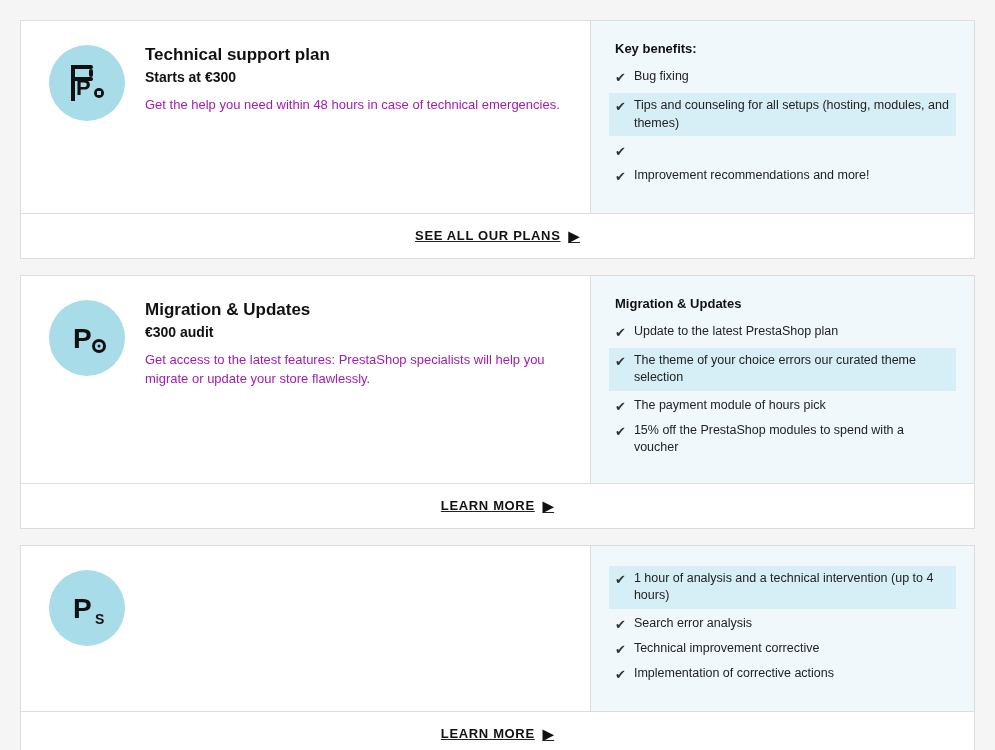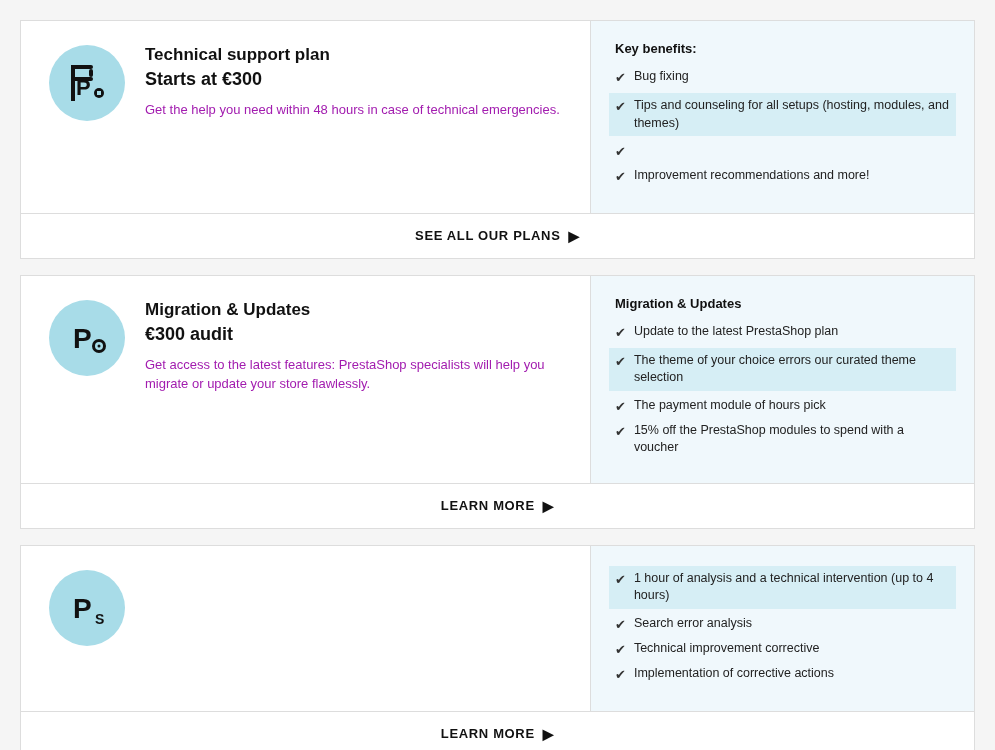--- a/index.html
+++ b/index.html
@@ -68,38 +68,39 @@
     }
 
     .card-info h2 {
       font-size: 17px;
       font-weight: 700;
       margin-bottom: 4px;
       color: #111;
     }
 
     .card-info .price {
-      font-size: 18px;
+      font-size: 14px;
       font-weight: 700;
       margin-bottom: 10px;
       color: #111;
     }
 
     .card-info .description {
       font-size: 13px;
       color: #a21caf;
       line-height: 1.5;
     }
 
     .card-footer {
       border-top: 1px solid #ddd;
       padding: 14px 28px;
       display: flex;
       align-items: flex-start;
       justify-content: center;
+      text-decoration: underline;
     }
 
     .card-footer-btn {
       background: none;
       border: none;
       font-size: 13px;
       font-weight: 700;
       letter-spacing: 0.05em;
       text-transform: uppercase;
       cursor: pointer;

